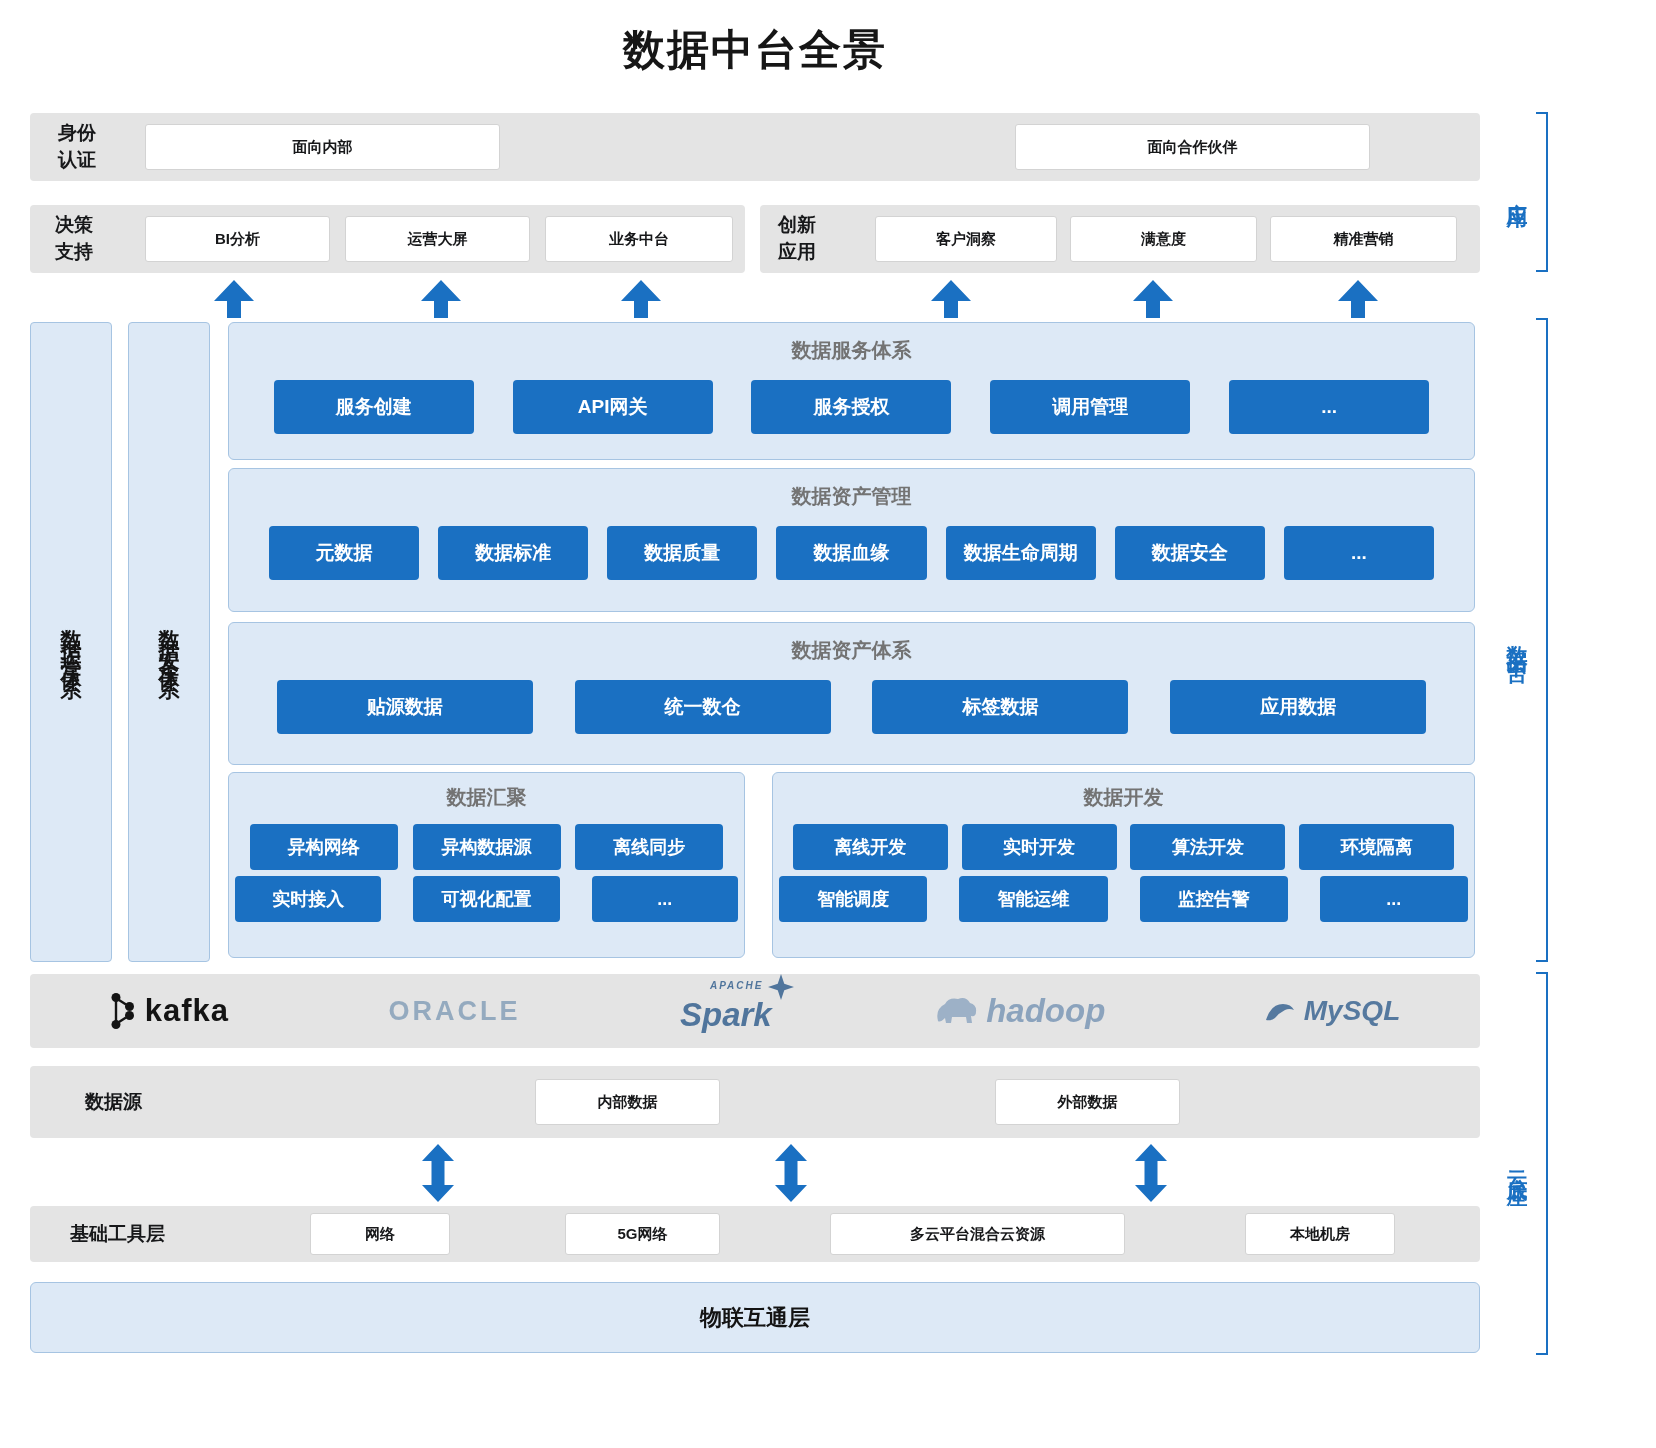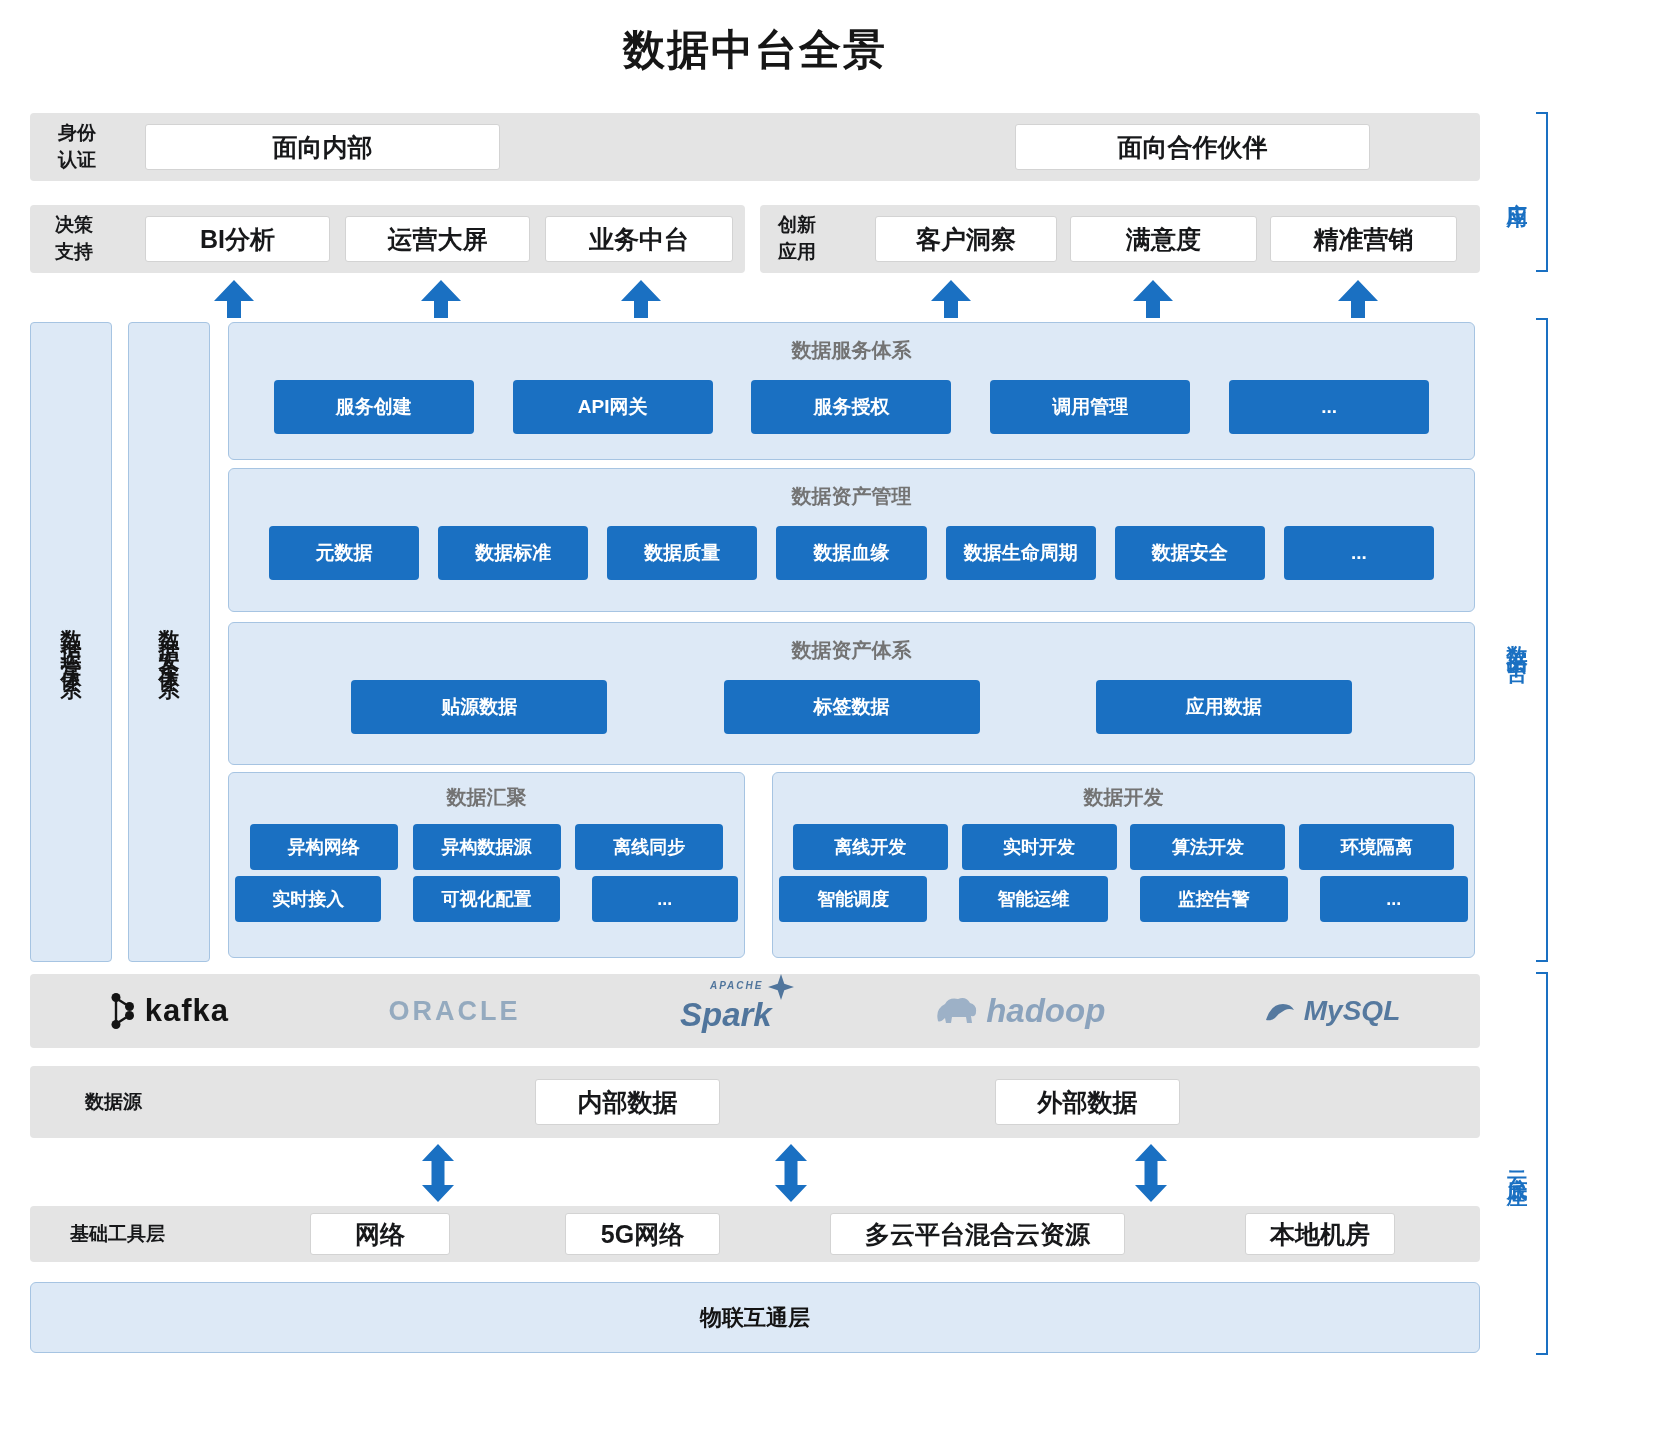--- a/index.html
+++ b/index.html
@@ -23,21 +23,21 @@
   }
   .row-label {
     position: absolute; top: 50%; transform: translateY(-50%);
     font-size: 19px; font-weight: 700; color: #17181a;
     white-space: pre-line; text-align: center; line-height: 1.4;
   }
   .white-btn {
     position: absolute; top: 11px; height: 46px;
     background: #ffffff; border: 1px solid #d3d3d3; border-radius: 3px;
     display: flex; align-items: center; justify-content: center;
-    font-size: 25px; font-weight: 700; color: #17181a;
+    font-size: 15px; font-weight: 700; color: #17181a;
   }
 
   
   .blue-panel {
     position: absolute; background: #dde9f6; border: 1px solid #a6c4e2;
     border-radius: 6px;
   }
   .panel-title {
     text-align: center; font-size: 20px; font-weight: 700; color: #737373;
     margin-top: 14px;
@@ -181,20 +181,21 @@
       <div class="blue-btn" style="flex:1;">数据生命周期</div>
       <div class="blue-btn" style="flex:1;">数据安全</div>
       <div class="blue-btn" style="flex:1;">...</div>
     </div>
   </div>
 
   <div class="blue-panel" style="left:228px; top:622px; width:1247px; height:143px;">
     <div class="panel-title">数据资产体系</div>
     <div class="btn-row">
       <div class="blue-btn" style="width:256px;">贴源数据</div>
+      <div class="blue-btn" style="width:256px;">统一数仓</div>
       <div class="blue-btn" style="width:256px;">标签数据</div>
       <div class="blue-btn" style="width:256px;">应用数据</div>
     </div>
   </div>
 
   <div class="blue-panel small" style="left:228px; top:772px; width:517px; height:186px;">
     <div class="panel-title">数据汇聚</div>
     <div class="btn-row">
       <div class="blue-btn" style="width:148px;">异构网络</div>
       <div class="blue-btn" style="width:148px;">异构数据源</div>

